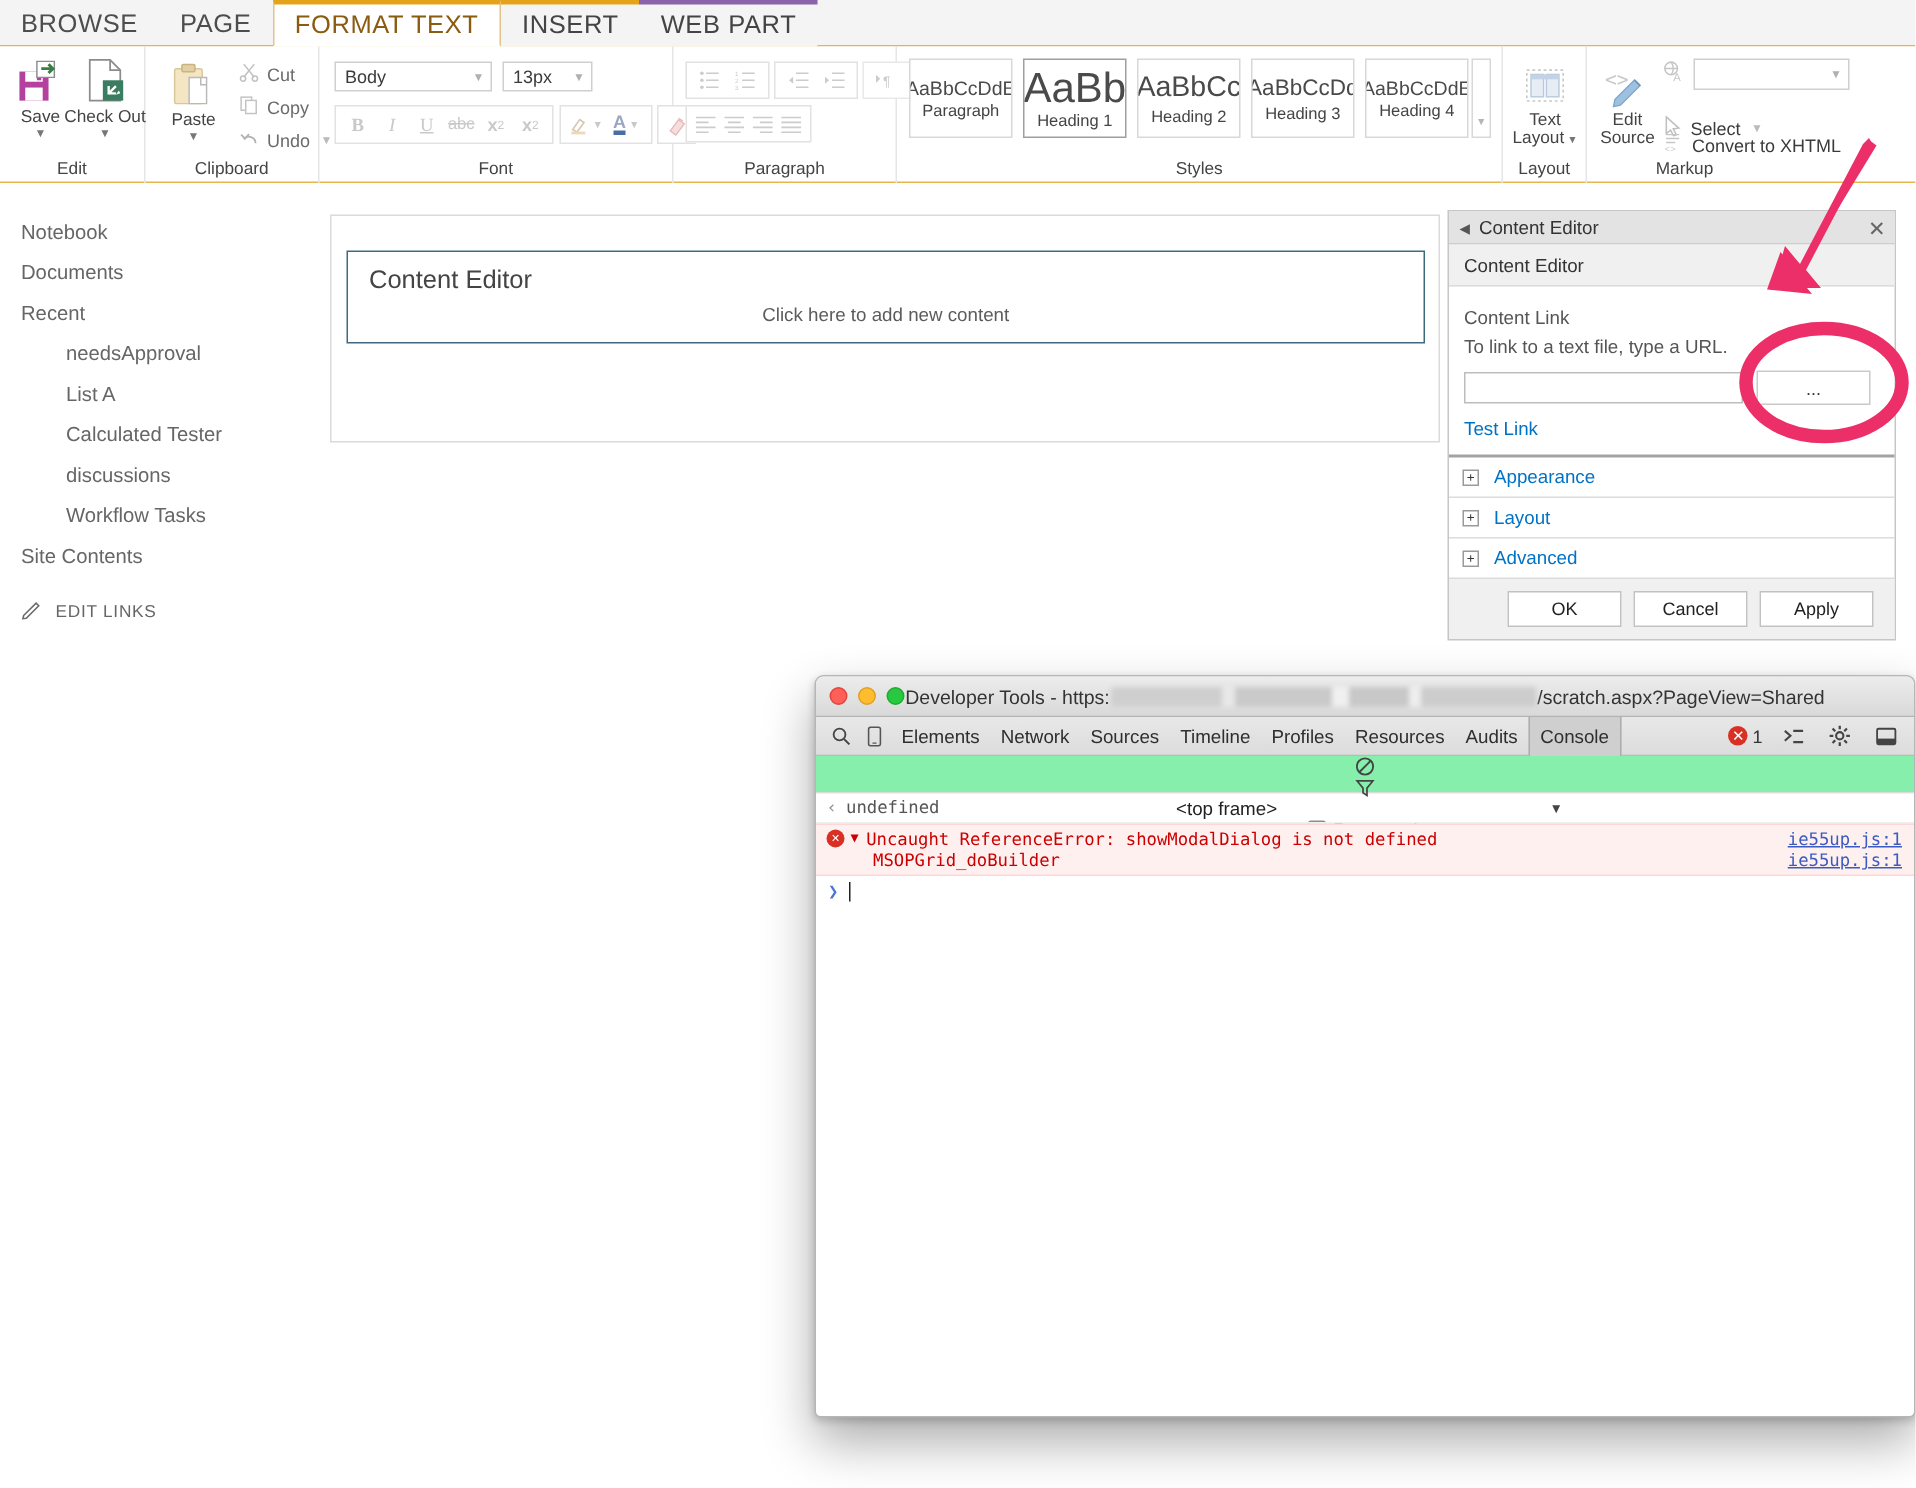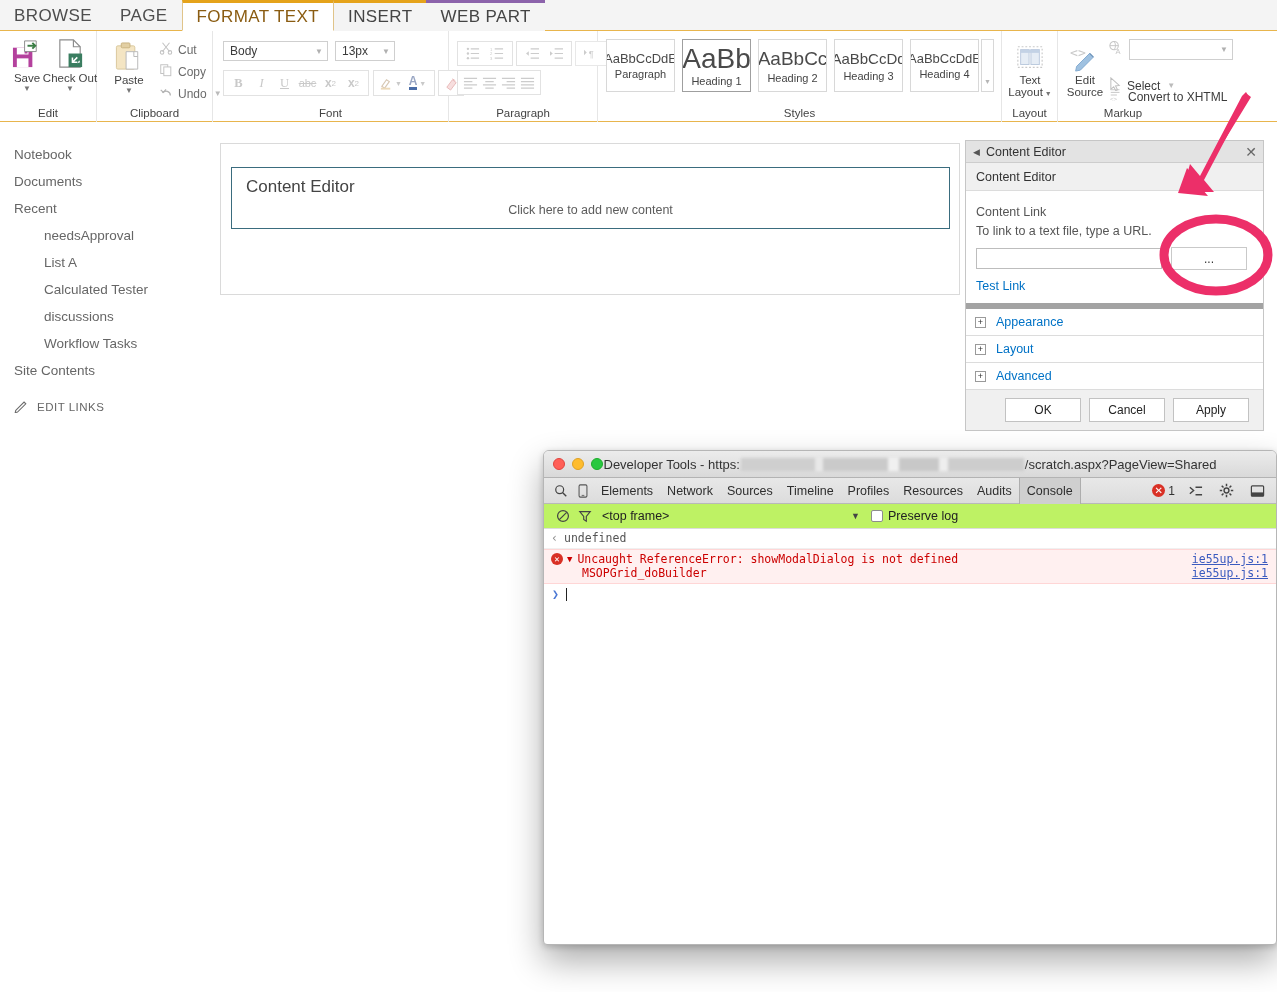--- a/index.html
+++ b/index.html
@@ -149,21 +149,21 @@
     display: flex; align-items: center; padding: 0 6px 0 7px;
     font-size: 12.5px; color: #333;
   }
   .tp-back { font-size: 9px; color: #555; margin-right: 6px; cursor: pointer; }
   .tp-close { margin-left: auto; font-size: 14px; color: #666; cursor: pointer; line-height: 14px; }
   .tp-subheader {
     height: 28px; background: #f0f0f0; border-bottom: 1px solid #dcdcdc;
     display: flex; align-items: center; padding-left: 10px;
     font-size: 12.5px; color: #333;
   }
-  .tp-section { padding: 12px 10px 10px 10px; border-bottom: 6px solid #a3a3a3; }
+  .tp-section { padding: 12px 10px 10px 10px; border-bottom: 2px solid #a3a3a3; }
   .tp-lbl { font-size: 12.5px; color: #555; line-height: 19px; }
   .tp-inputrow { display: flex; align-items: center; gap: 9px; margin-top: 6px; }
   .tp-input {
     width: 186px; height: 21px; border: 1px solid #bdbdbd; background: #fff;
     font-size: 12px; padding: 0 4px; color: #222; font-family: "Liberation Sans", sans-serif;
   }
   .tp-ellipsis-btn {
     width: 76px; height: 23px; border: 1px solid #c9c9c9; background: #fff;
     display: flex; align-items: center; justify-content: center;
     font-size: 12px; color: #333; cursor: pointer;
@@ -243,22 +243,22 @@
     background: #cfcfcf; border-left: 1px solid #adadad; border-right: 1px solid #adadad;
     height: 26px;
   }
   .dt-right { margin-left: auto; display: flex; align-items: center; gap: 9px; padding-right: 2px; }
   .dt-errbadge { display: flex; align-items: center; gap: 3px; font-size: 12px; color: #333; }
   .dt-err-dot {
     width: 13px; height: 13px; border-radius: 50%; background: #d93025;
     color: #fff; font-size: 10px; display: flex; align-items: center; justify-content: center;
   }
   .dt-filterbar {
-    height: 25px; background: #bef264; border-bottom: 1px solid #dcdcdc;
-    display: flex; align-items: center; padding: 0 8px; font-size: 12.5px; color: #222;
+    height: 25px; background: #86efac; border-bottom: 1px solid #dcdcdc;
+    display: flex; align-items: center; padding: 0 8px; font-size: 12.5px; color: #222; flex-direction: column;
   }
   .dt-frame-sel { margin-left: 6px; display: flex; align-items: center; width: 258px; cursor: pointer; }
   .dt-frame-caret { margin-left: auto; font-size: 9px; color: #444; }
   .dt-preserve { display: flex; align-items: center; gap: 5px; margin-left: 11px; cursor: pointer; }
   .dt-checkbox { width: 12px; height: 12px; border: 1px solid #8d8d8d; background: #fff; border-radius: 2px; }
 
   .dt-console { background: #fff; font-family: "DejaVu Sans Mono", monospace; font-size: 11.5px; }
   .dt-row { display: flex; align-items: flex-start; padding: 1px 8px 1px 7px; position: relative; }
   .dt-row.undef { color: #555; border-bottom: 1px solid #f0f0f0; padding-top: 2px; padding-bottom: 3px; }
   .dt-row.errblock {

